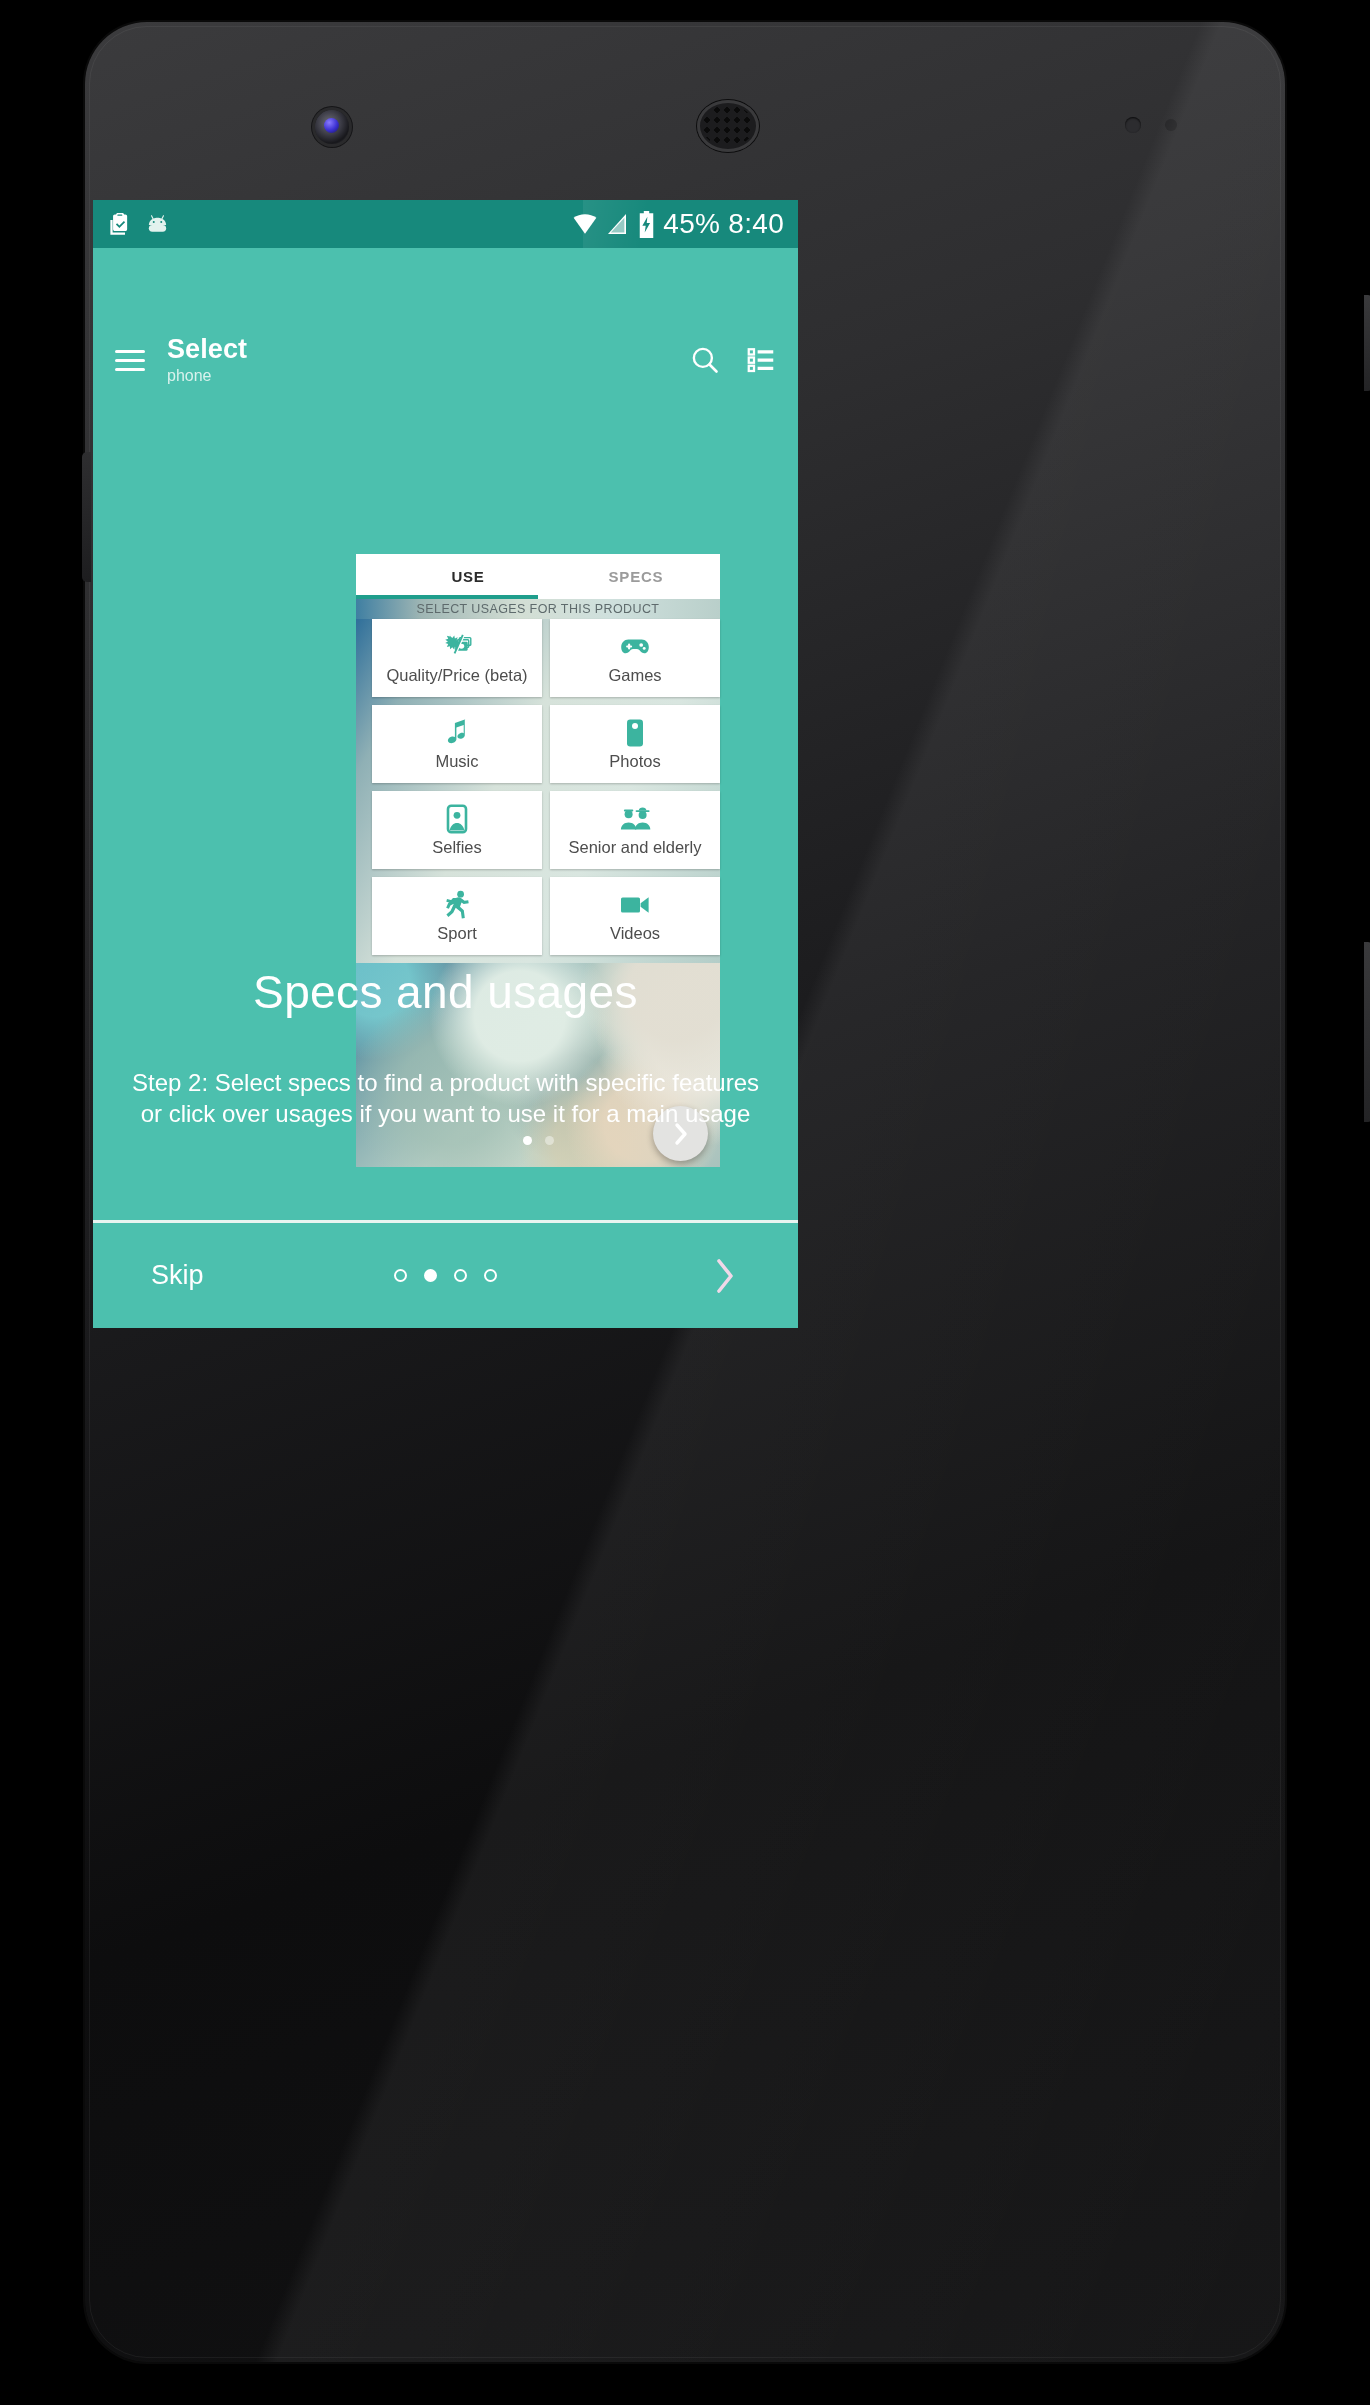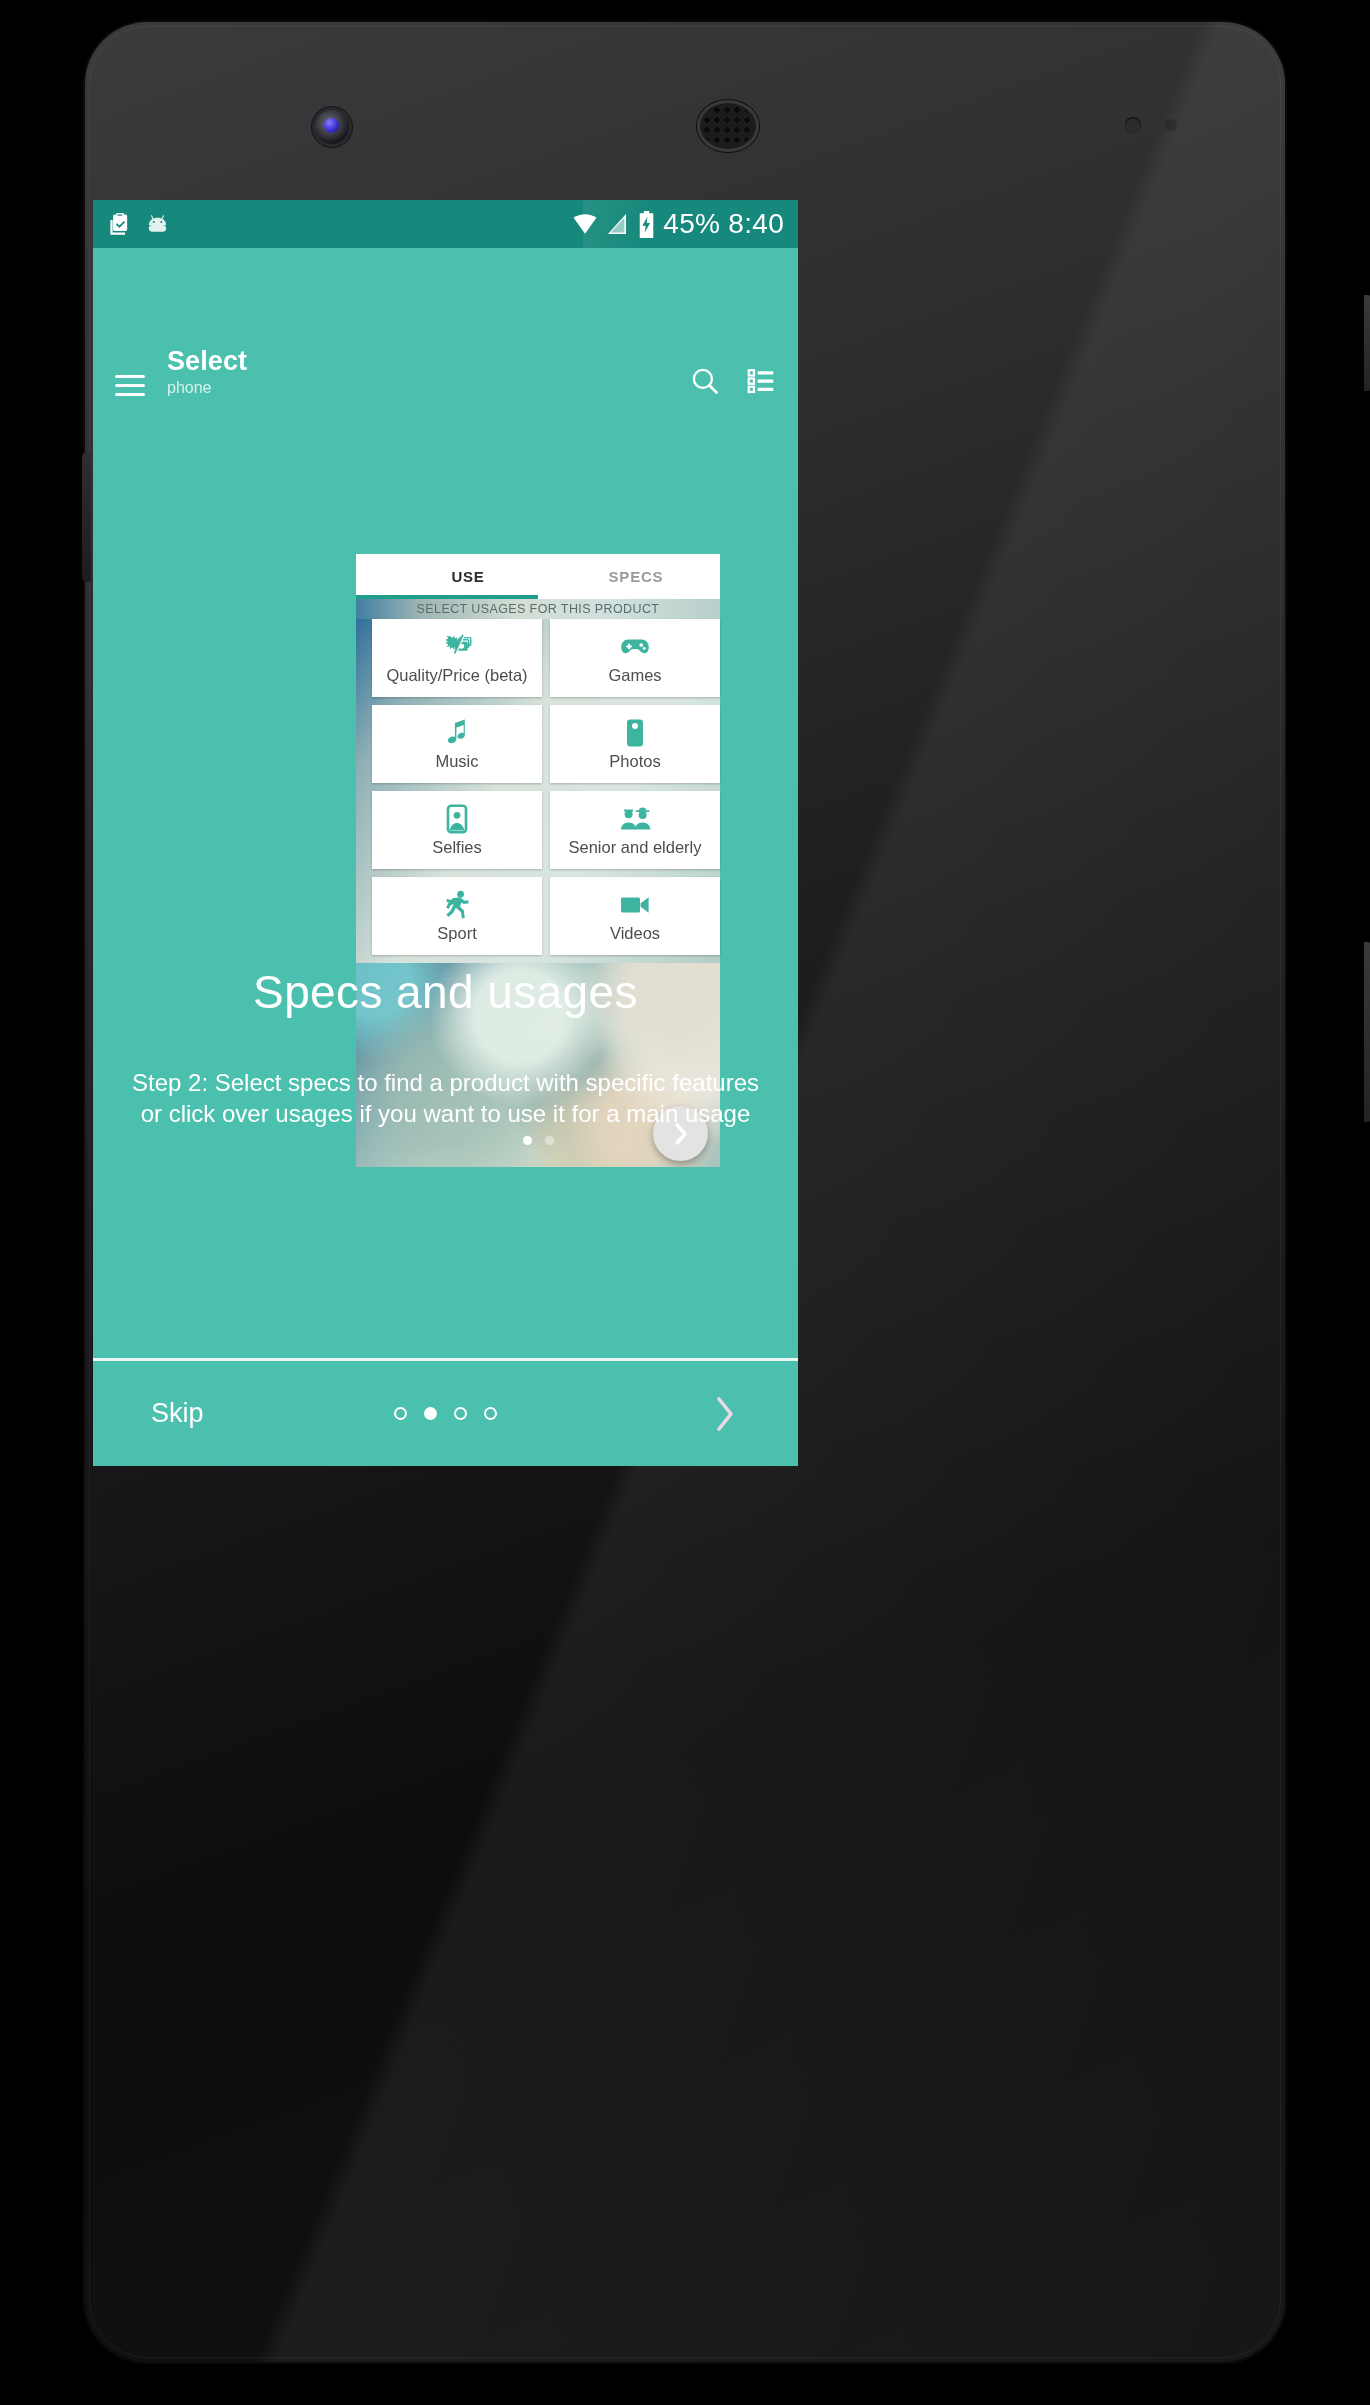--- a/index.html
+++ b/index.html
@@ -51,41 +51,41 @@
   #sensor-a{position:absolute;left:1040px;top:95px;width:16px;height:16px;border-radius:50%;background:#2c2c2f;box-shadow:inset 0 1px 2px rgba(0,0,0,.8);}
   #sensor-b{position:absolute;left:1080px;top:97px;width:12px;height:12px;border-radius:50%;background:#262628;}
 
   
   #btn-power{position:absolute;left:1279px;top:273px;width:9px;height:96px;border-radius:0 5px 5px 0;background:linear-gradient(180deg,#3a3a3c,#232325);}
   #btn-vol{position:absolute;left:1279px;top:920px;width:9px;height:180px;border-radius:0 5px 5px 0;background:linear-gradient(180deg,#3a3a3c,#232325);}
   #btn-left{position:absolute;left:-3px;top:430px;width:9px;height:130px;border-radius:5px 0 0 5px;background:linear-gradient(180deg,#2e2e30,#1d1d1f);}
 
   
   #screen{
-    position:absolute;left:93px;top:200px;width:705px;height:1266px;
+    position:absolute;left:93px;top:200px;width:705px;height:1128px;
     overflow:hidden;background:#4cc0ae;
   }
 
   
   #statusbar{
     position:relative;height:48px;background:#17897c;
     display:flex;align-items:center;padding:0 14px;box-sizing:border-box;
   }
   #statusbar .sb-shine{
     position:absolute;right:0;top:0;width:215px;height:100%;
     background:linear-gradient(100deg,rgba(255,255,255,.07) 0%,rgba(255,255,255,0) 30%);
     pointer-events:none;
   }
   .sb-left{display:flex;align-items:center;gap:11px;z-index:2;}
   .sb-right{margin-left:auto;display:flex;align-items:center;gap:8px;z-index:2;}
   .sb-text{color:#fff;font-size:28px;font-weight:400;letter-spacing:.3px;white-space:nowrap;}
 
   
   #appbar{
-    height:72px;display:flex;align-items:flex-end;padding:0 22px;box-sizing:border-box;
+    height:72px;display:flex;align-items:center;padding:0 22px;box-sizing:border-box;
     position:relative;margin-top:76px;
   }
   #hamburger{width:30px;display:flex;flex-direction:column;gap:6px;cursor:pointer;}
   #hamburger span{display:block;height:3px;background:#fff;border-radius:2px;}
   #title-block{margin-left:22px;line-height:1;}
   #app-title{color:#fff;font-size:27px;font-weight:600;letter-spacing:.1px;}
   #app-sub{color:#d9f2ed;font-size:16px;margin-top:5px;}
   .bar-actions{margin-left:auto;display:flex;align-items:center;gap:26px;}
 
   

